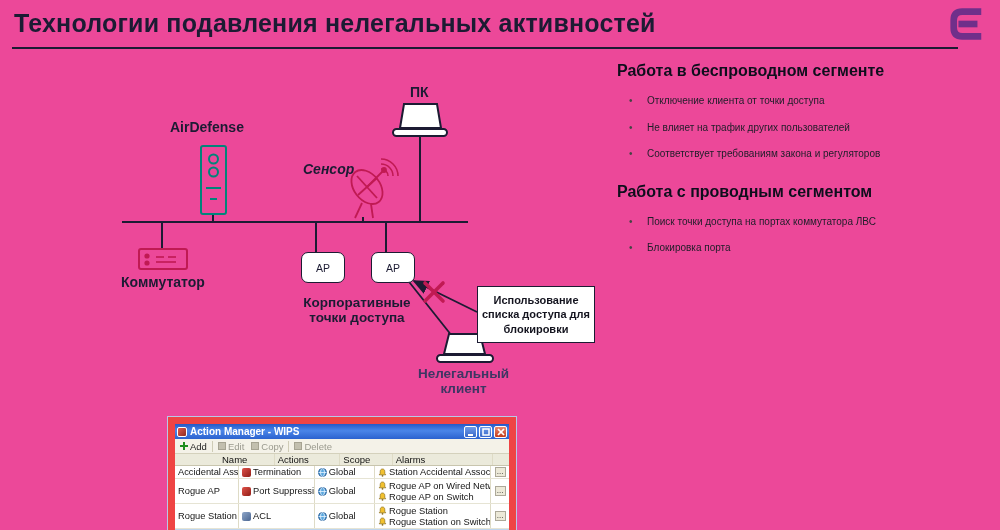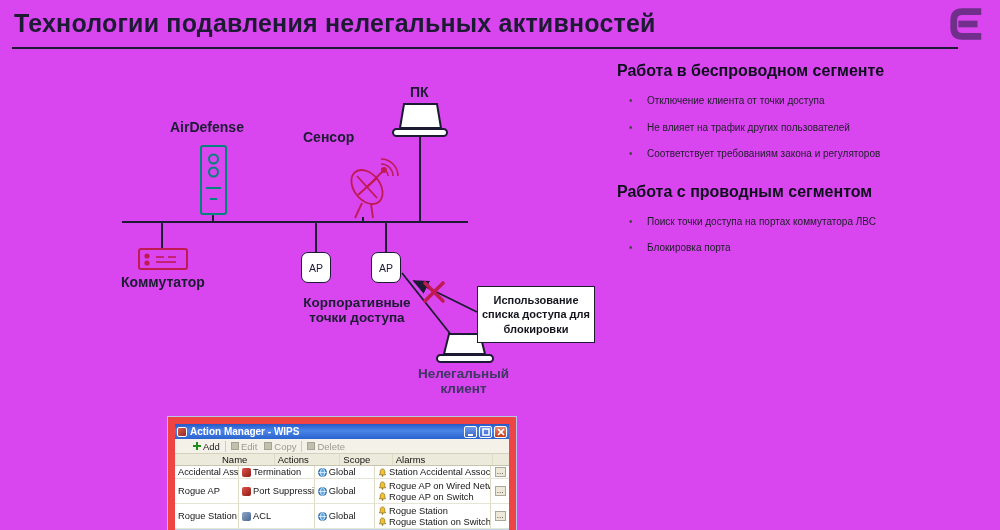--- a/index.html
+++ b/index.html
@@ -1,56 +1,56 @@
 <!DOCTYPE html>
 <html><head>
 <meta charset="utf-8">
 <style>
   * { margin:0; padding:0; box-sizing:border-box; }
   html,body { background:#e8e8e8; }
   body { font-family:"Liberation Sans", sans-serif; }
-  .slide { position:relative; width:1000px; height:530px; background:#d946ef; overflow:hidden; margin:0 auto; }
+  .slide { position:relative; width:1000px; height:530px; background:#ec4899; overflow:hidden; margin:0 auto; }
 
   
   .title { position:absolute; left:14px; top:9px; font-size:25px; font-weight:600; color:#1c1b33; letter-spacing:.2px; }
   .rule  { position:absolute; left:12px; top:47px; width:946px; height:2px; background:#1c1b33; }
   .logo  { position:absolute; right:14px; top:5px; width:38px; height:38px; }
 
   
   .right-col { position:absolute; left:617px; top:62px; width:352px; }
   .section-heading { font-size:16px; font-weight:bold; color:#0e0e1c; margin-bottom:14px; }
   .section { margin-bottom:22px; }
   ul.bullets { list-style:none; padding-left:8px; margin-bottom:4px; }
   ul.bullets li { position:relative; padding-left:22px; margin-bottom:13px; font-size:10px; line-height:1.35; color:#1d1d28; }
   ul.bullets li::before { content:"•"; position:absolute; left:4px; top:0; color:#444; }
 
   
   .dg-label { position:absolute; font-weight:bold; font-size:14px; color:#1c1b33; z-index:2; }
   .dg-label.center { text-align:center; }
-  .ap-box { position:absolute; width:30px; height:31px; border:1.5px solid #1c1b33; border-radius:7px;
+  .ap-box { position:absolute; width:44px; height:31px; border:1.5px solid #1c1b33; border-radius:7px;
             display:flex; align-items:center; justify-content:center; font-size:10.5px; color:#1c1b33;
             background:#fff; z-index:2; }
   .callout { position:absolute; left:477px; top:286px; width:118px; border:1.3px solid #1c1b33; background:#fff;
              font-size:11px; font-weight:bold; color:#14141f; text-align:center; padding:6px 3px; line-height:1.3; z-index:2; }
   .dg-svg { position:absolute; left:0; top:0; z-index:1; }
 
   
   .xp-window { position:absolute; left:168px; top:417px; width:348px; background:#ece9d8;
                border:7px solid #ef4444; box-shadow:0 0 0 1px #b9c6e8; font-size:10px; z-index:2; }
   .xp-title { height:15px; display:flex; align-items:center; padding:0 2px;
               background:linear-gradient(to bottom,#2559c7,#4a85e8 45%,#2b62cf); color:#fff;
               font-weight:bold; font-size:10px; }
   .xp-title .t-icon { width:10px; height:10px; margin-right:3px; border-radius:2px;
               background:linear-gradient(135deg,#e05a4e,#8f2c22); border:1px solid #fff; }
   .xp-title .t-text { flex:1; white-space:nowrap; overflow:hidden; }
   .xp-btn { width:13px; height:12px; margin-left:2px; border:1px solid #fff; border-radius:2px;
             background:linear-gradient(to bottom,#6f9be8,#3867c9); position:relative; cursor:pointer; }
   .xp-btn.close { background:linear-gradient(to bottom,#e8886f,#c33d1e); }
   .xp-btn svg { position:absolute; left:2px; top:1px; }
-  .xp-toolbar { height:15px; display:flex; align-items:center; gap:3px; padding:0 16px;
+  .xp-toolbar { height:15px; display:flex; align-items:center; gap:3px; padding:0 3px;
                 background:#f4f2e8; border-bottom:1px solid #d4d1bc; font-size:9.5px; }
   .tb-btn { display:flex; align-items:center; gap:2px; padding:0 2px; color:#222; cursor:pointer; }
   .tb-btn.disabled { color:#9a9a8e; }
   .tb-sep { width:1px; height:11px; background:#cfccb6; }
   .ic-plus { width:8px; height:8px; position:relative; }
   .ic-plus::before { content:""; position:absolute; left:3px; top:0; width:2px; height:8px; background:#1d8f1d; }
   .ic-plus::after  { content:""; position:absolute; left:0; top:3px; width:8px; height:2px; background:#1d8f1d; }
   .ic-gray { width:8px; height:8px; background:#c2bfae; border:1px solid #a6a392; }
 
   .xp-head { display:flex; height:12px; background:#ebeadb; border-bottom:1px solid #c8c5ae; font-size:9.5px; color:#111;padding-left:44px; }
@@ -143,21 +143,21 @@
       <rect x="393" y="129" width="54" height="7" rx="3.5"></rect>
     </g>
 
     <g stroke="#1c1b33" stroke-width="2" fill="#fff">
       <path d="M449,334 L480,334 L485,354 L444,354 Z"></path>
       <rect x="437" y="355" width="56" height="7" rx="3.5"></rect>
     </g>
   </svg>
 
   <div class="dg-label" style="left:170px; top:119px;">AirDefense</div>
-  <div class="dg-label" style="left:303px; top:129px;">Сенсор</div>
+  <div class="dg-label" style="left:303px; top:161px;font-style:italic;">Сенсор</div>
   <div class="dg-label" style="left:410px; top:84px;">ПК</div>
   <div class="dg-label center" style="left:118px; top:274px; width:90px;">Коммутатор</div>
   <div class="ap-box" style="left:301px; top:252px;">
     <span>AP</span>
   </div>
   <div class="ap-box" style="left:371px; top:252px;">
     <span>AP</span>
   </div>
   <div class="dg-label center" style="left:292px; top:295px; width:130px; font-size:13.5px;">Корпоративные точки доступа</div>
   <div class="callout">Использование списка доступа для блокировки</div>

